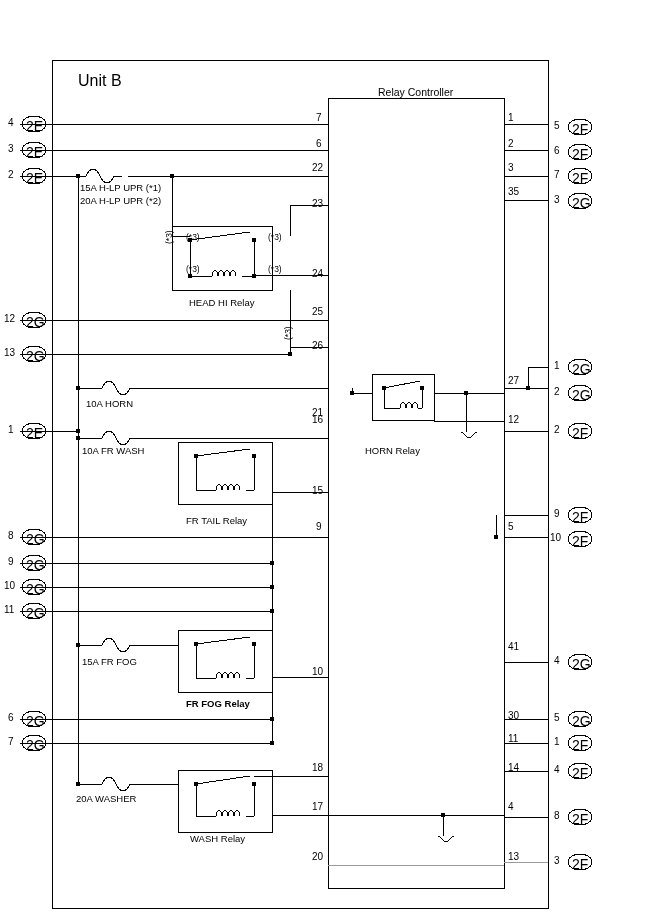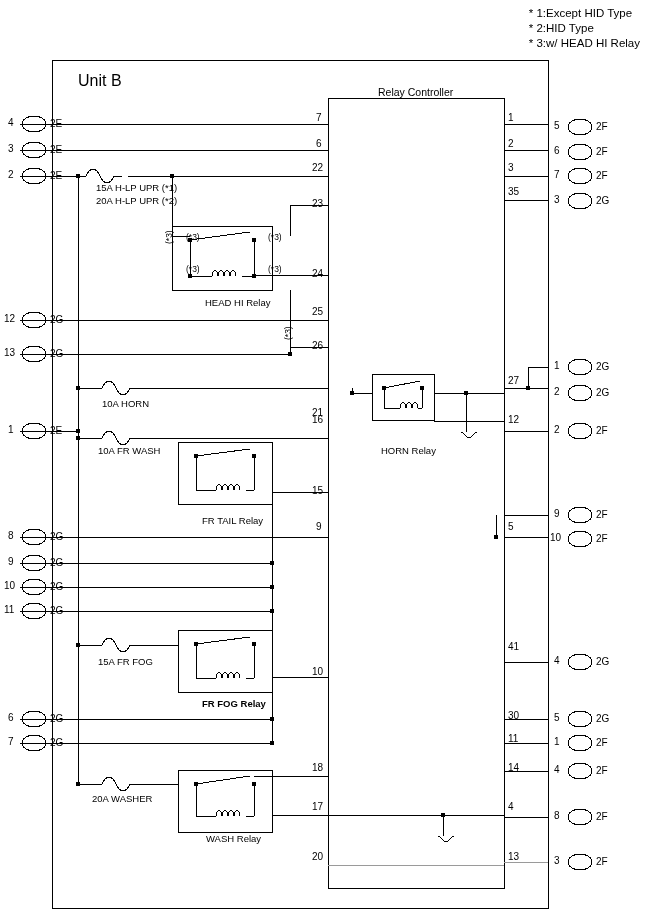--- a/index.html
+++ b/index.html
@@ -10,37 +10,32 @@
     color:#000;
     position:relative;
     overflow:hidden;
   }
   #sheet{position:absolute;left:0;top:0;width:648px;height:923px;}
   svg{position:absolute;left:0;top:0;}
   .txt{position:absolute;white-space:nowrap;}
   .notes{position:absolute;right:8px;top:6px;font-size:11.5px;line-height:15px;text-align:left;}
   .unitb{position:absolute;left:78px;top:72px;font-size:16px;}
   .fc{position:absolute;left:378px;top:86px;font-size:10.5px;}
-  .lbl{font-size:9.5px;margin-left:16px;}
+  .lbl{font-size:9.5px;}
   .pinnum{font-size:10px;}
   .term{font-size:10px;}
-  .cn{font-size:10px;margin-left:24px;}
+  .cn{font-size:14px;}
   .star{font-size:8.5px;}
   .rot{transform:rotate(-90deg);transform-origin:left top;}
 </style>
 </head>
 <body>
 
 <div id="sheet">
 
-  <div class="notes">
-    <div>* 1:Except HID Type</div>
-    <div>* 2:HID Type</div>
-    <div>* 3:w/ HEAD HI Relay</div>
-  </div>
 
   <svg width="648" height="923" viewBox="0 0 648 923">
     <g stroke="#000" fill="none" stroke-width="1" shape-rendering="crispEdges">
 
       <rect x="52" y="60" width="496" height="848" stroke="#000"></rect>
 
       <rect x="328" y="98" width="176" height="790" stroke="#000"></rect>
 
       <line x1="48" y1="124" x2="328" y2="124"></line>
       <line x1="48" y1="150" x2="328" y2="150"></line>

